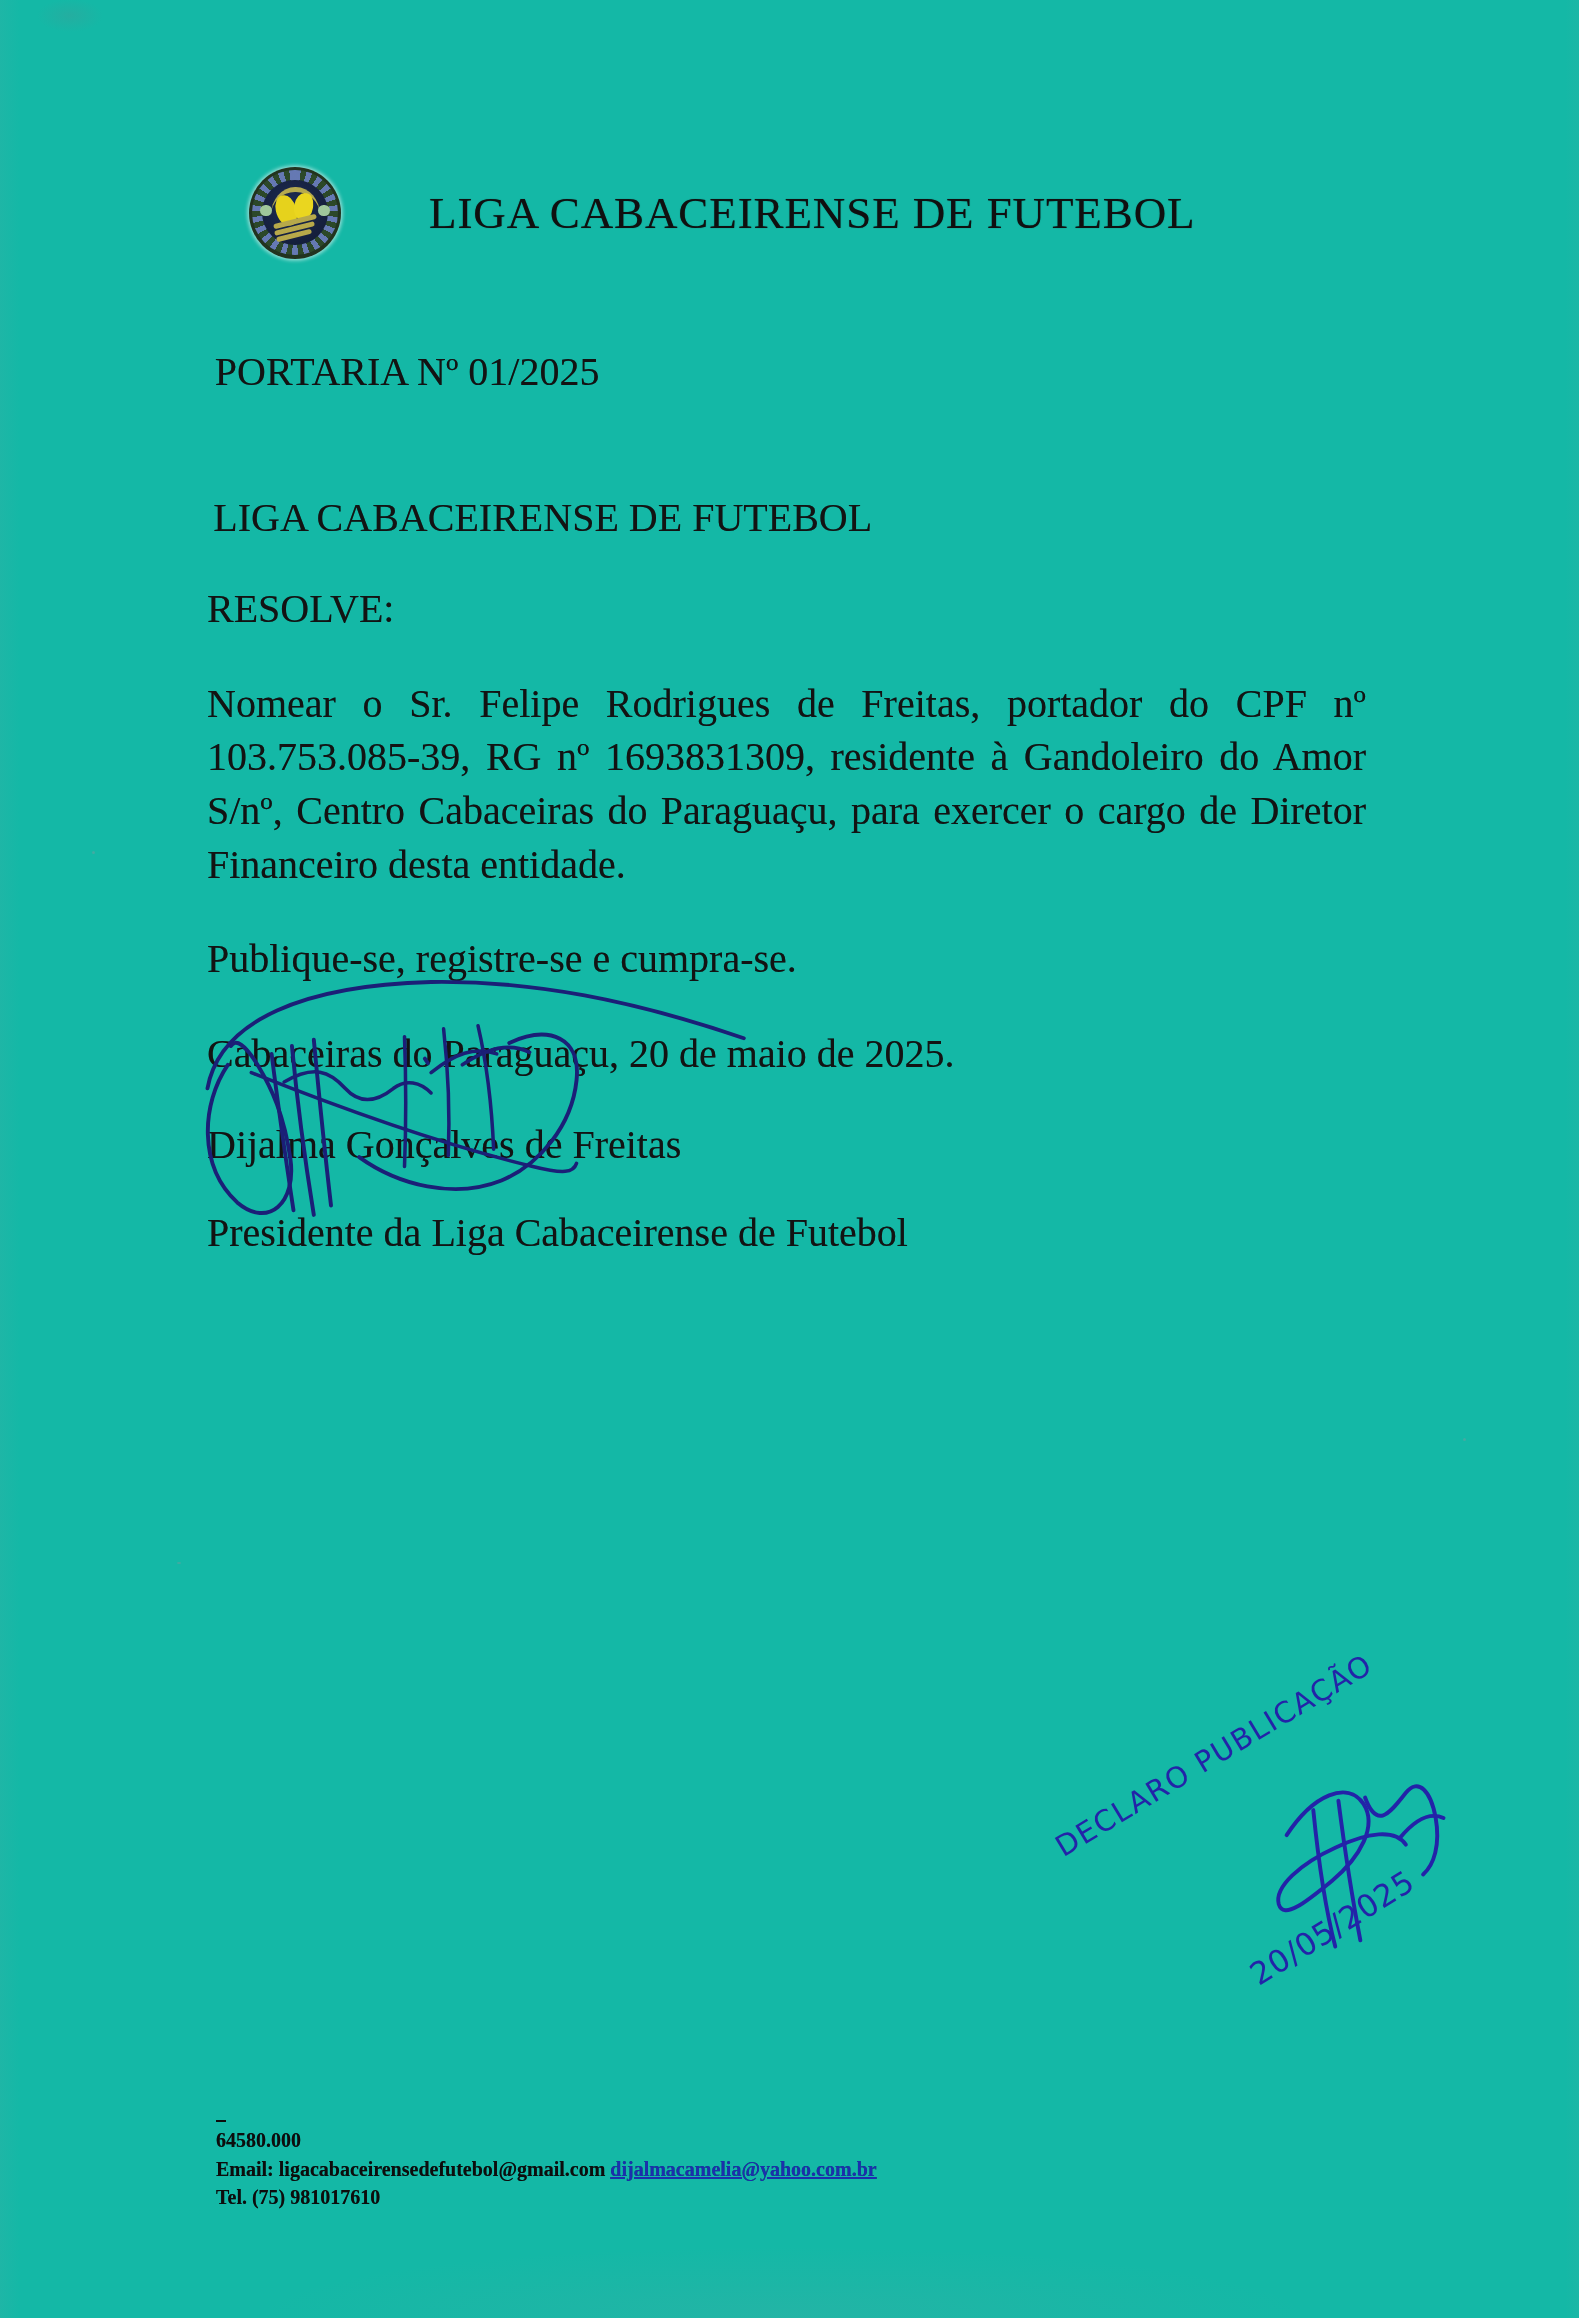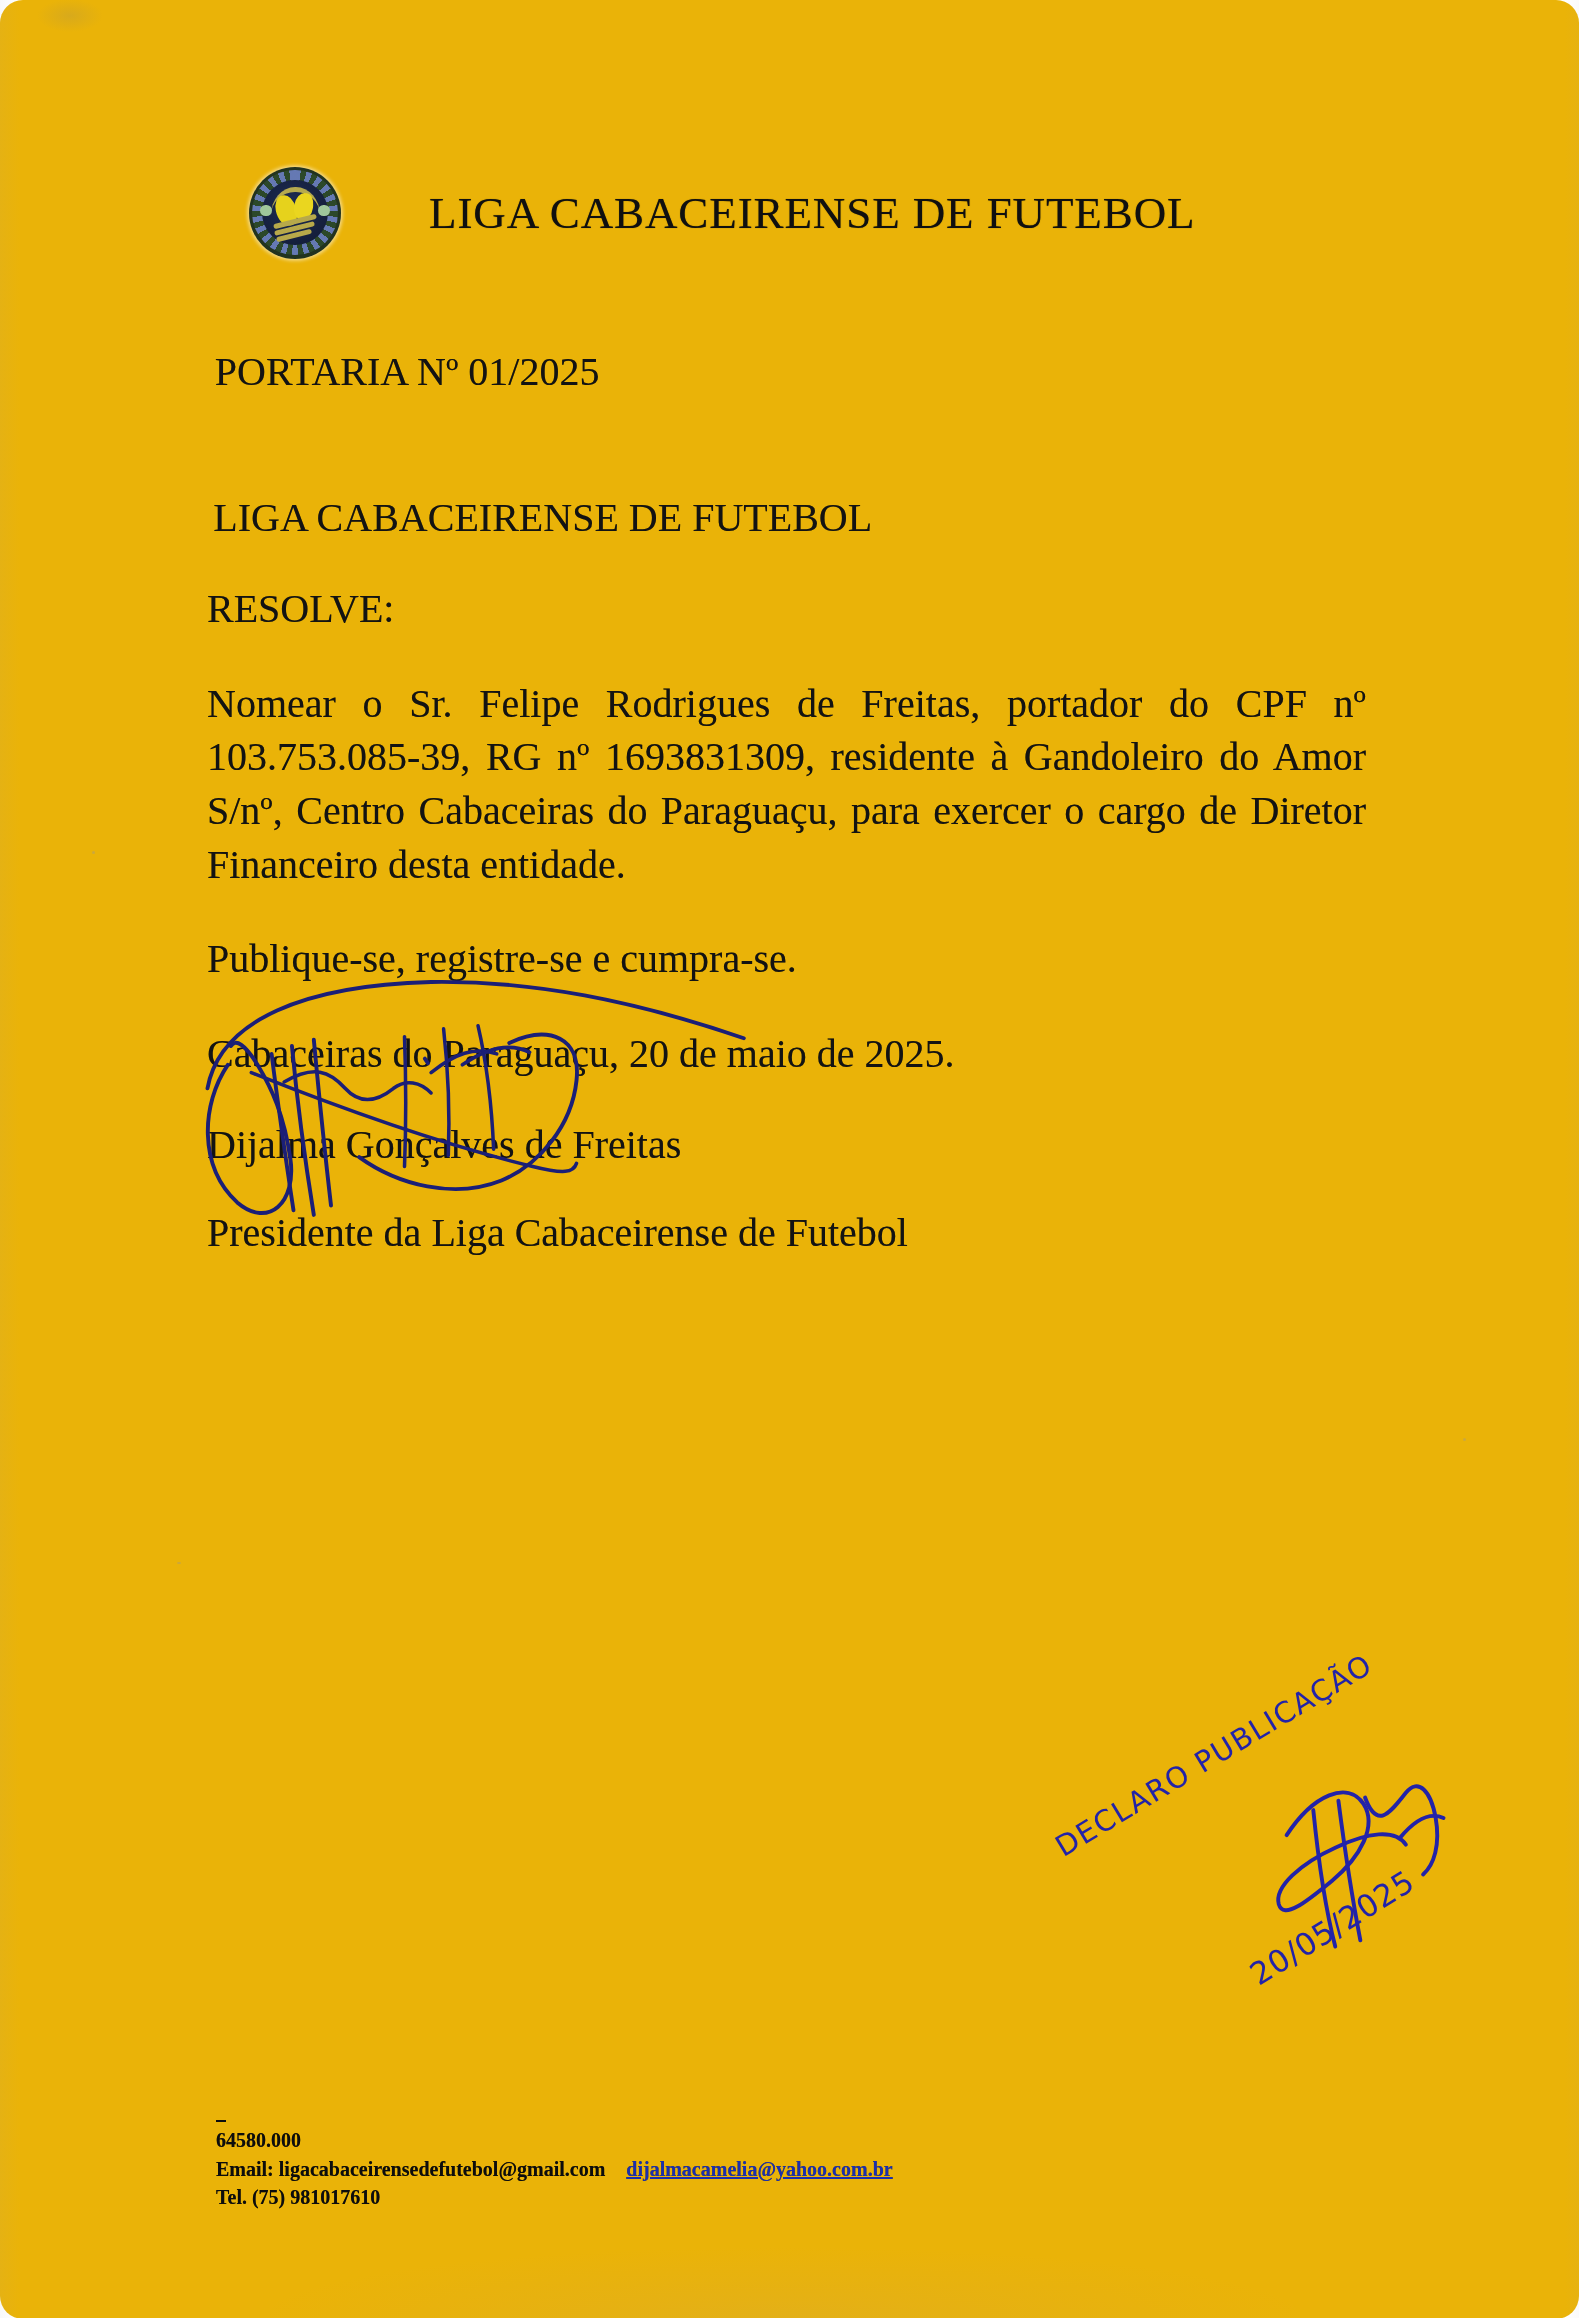--- a/index.html
+++ b/index.html
@@ -12,22 +12,21 @@
     height: 2319px;
     position: relative;
     font-family: "Liberation Serif", "DejaVu Serif", serif;
     color: #000000;
     overflow: hidden;
   }
 
   .page {
     position: absolute;
     inset: 0;
-    background: #eab308;
-    border-radius: 23px;
+    background: #14b8a6;
   }
 
   
   .scan-noise {
     position: absolute;
     inset: 0;
     pointer-events: none;
     background:
       radial-gradient(ellipse 47px 23.5px at 70px 15.7px, rgba(120,120,130,0.16), rgba(255,255,255,0) 70%),
       radial-gradient(ellipse 705px 94px at 783px 2317px, rgba(170,150,160,0.10), rgba(255,255,255,0) 75%),
@@ -207,21 +206,20 @@
     font-size: 20px;
     font-weight: bold;
     line-height: 1.42;
     color: #0d0d0d;
     text-shadow: 0 0 0.5px rgba(0,0,0,0.5);
   }
   .footer .line { white-space: normal; }
   .mail-link {
     color: #1b2fae;
     text-decoration-thickness: 1.6px;
-    margin-left: 16px;
   }
   .cep-underscore {
     text-decoration: underline;
   }
 </style>
 </head>
 <body>
 
 <div class="page">
 

